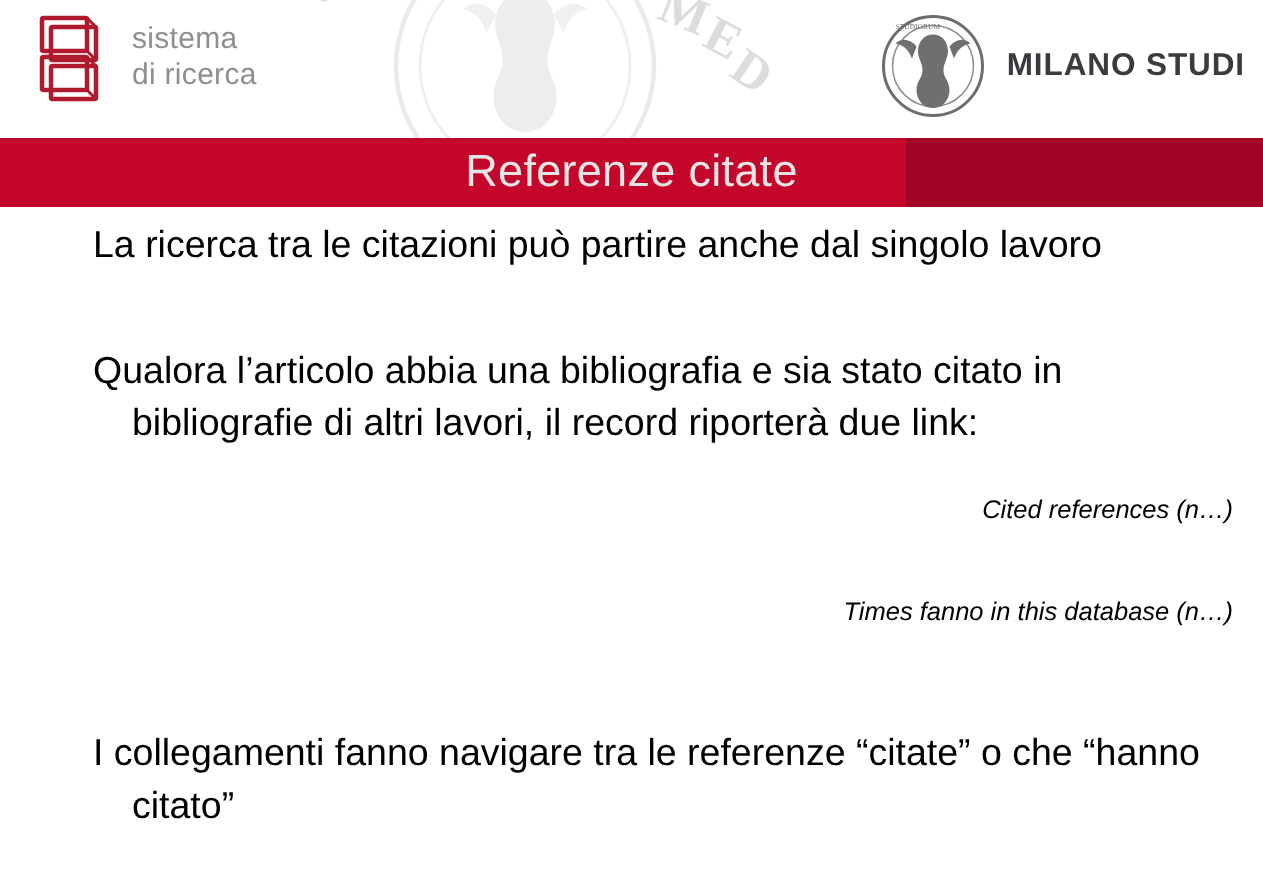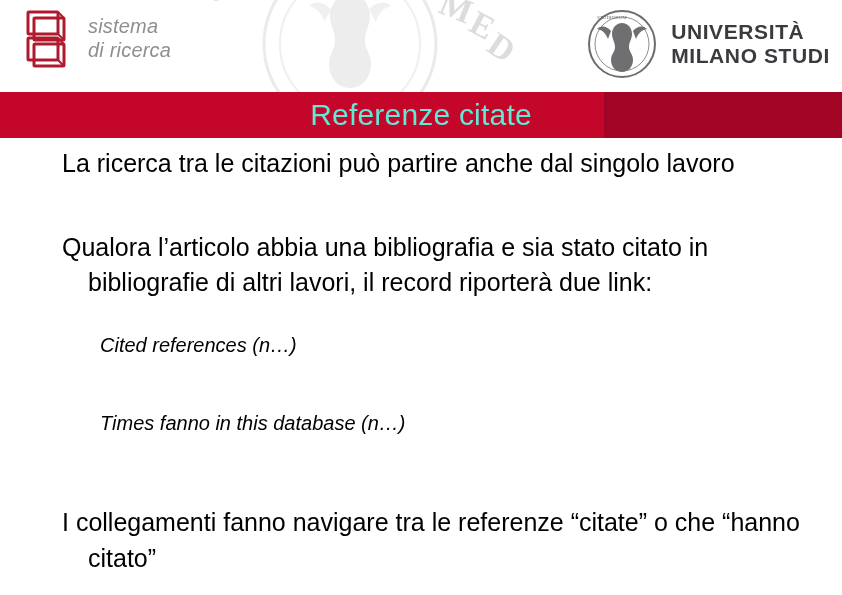--- a/index.html
+++ b/index.html
@@ -57,21 +57,20 @@
     display: flex;
     flex-direction: column;
     justify-content: center;
     line-height: 1.18;
   }
   .logo-left .words span {
     font-size: 20px;
     color: #8f8f92;
     letter-spacing: 0.2px;
     white-space: nowrap;
-    font-style: italic;
   }
 
   
   .logo-right {
     position: absolute;
     right: 12px;
     top: 5px;
     display: flex;
     align-items: center;
     gap: 14px;
@@ -112,21 +111,21 @@
     background: #a10424;
   }
   .title-bar .slide-title {
     position: absolute;
     left: 0;
     top: 0;
     width: 842px;
     height: 46px;
     line-height: 46px;
     text-align: center;
-    color: #5eead4;
+    color: #e5e5e5;
     font-size: 30px;
     font-weight: normal;
     letter-spacing: 0.2px;
     z-index: 2;
   }
 
   
   .content {
     position: absolute;
     top: 146px;
@@ -140,25 +139,26 @@
     margin: 0 0 0 0;
     text-indent: 0;
   }
   .para-indent {
     padding-left: 26px;
     text-indent: -26px;
   }
   .spacer-lg { height: 48px; }
   .spacer-sm { height: 10px; }
   .italic-line {
-    font-size: 20px;
+    font-size: 17px;
     font-style: italic;
     color: #000000;
     line-height: 1.42;
     padding-left: 38px;
+    text-align: right;
   }
 </style>
 </head>
 <body>
 
 <div class="header">
 
   <div class="seal-watermark">
     <svg width="330" height="180" viewBox="0 0 330 180" xmlns="http://www.w3.org/2000/svg">
       <circle cx="165" cy="90" r="86" fill="none" stroke="#bdbdbd" stroke-width="3"></circle>
@@ -220,21 +220,20 @@
           <path d="M35 18c-6 0-10 5-10 11 0 5 3 8 3 13 0 5-4 7-4 13 0 7 5 12 11 12s11-5 11-12c0-6-4-8-4-13 0-5 3-8 3-13 0-6-4-11-10-11z"></path>
           <path d="M24 26c-4-5-10-6-14-2 6 1 9 5 11 10z"></path>
           <path d="M46 26c4-5 10-6 14-2-6 1-9 5-11 10z"></path>
         </g>
         <g fill="#6f6f72" font-family="Liberation Serif, serif" font-size="5">
           <text x="10" y="14">STUDIORUM</text>
         </g>
       </svg>
     </div>
     <div class="uni-words">
-      <span>UNIVERSITÀ</span>
       <span>MILANO STUDI</span>
     </div>
   </div>
 </div>
 
 <div class="title-bar">
   <div class="accent-right"></div>
   <div class="slide-title">Referenze citate</div>
 </div>
 

